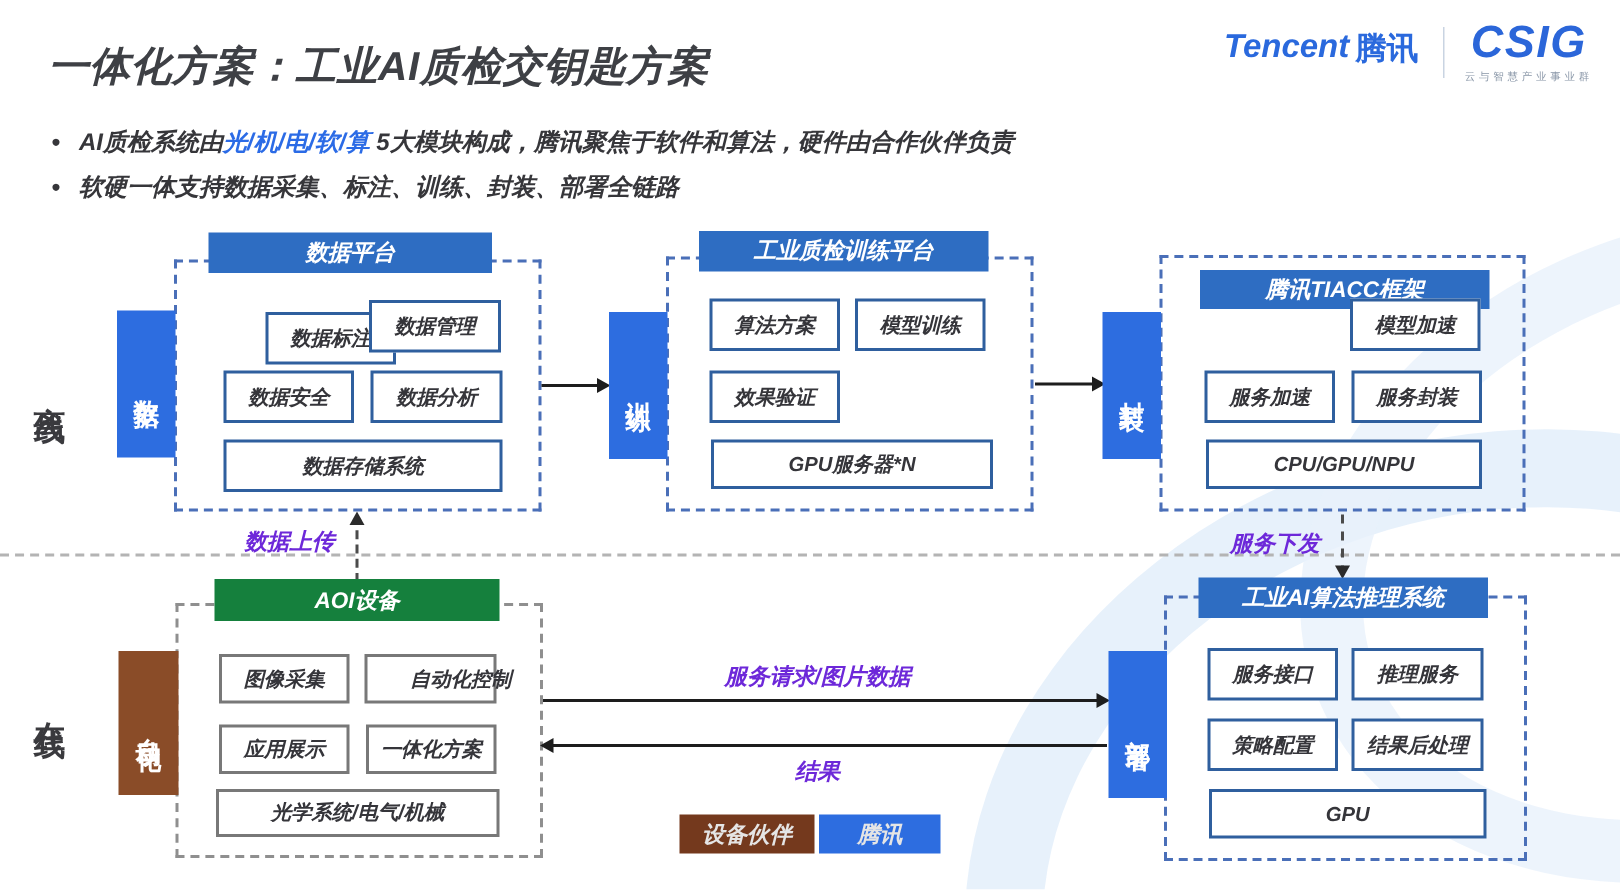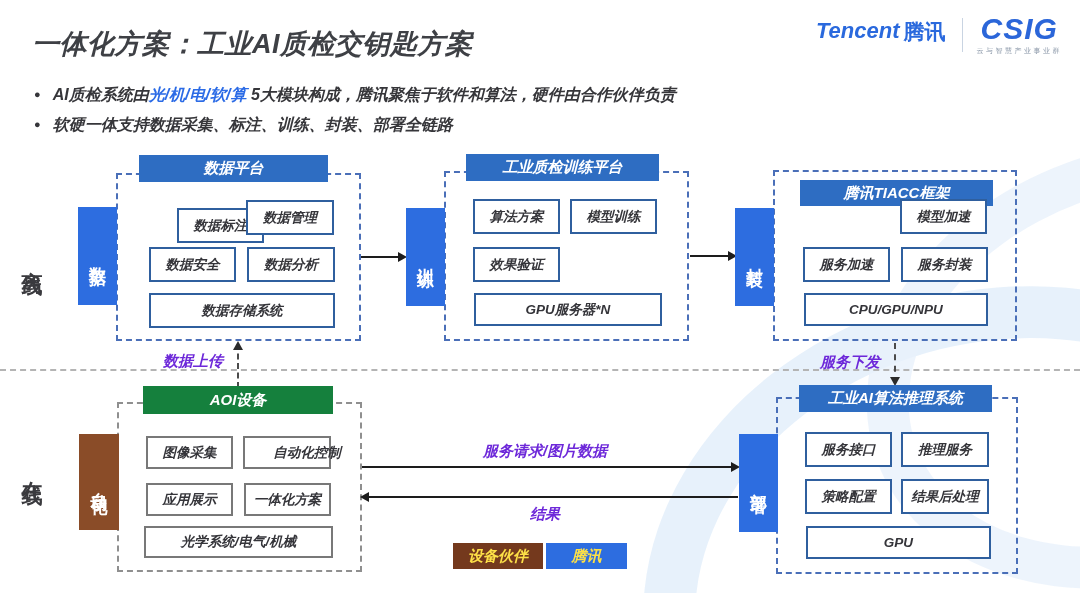--- a/index.html
+++ b/index.html
@@ -91,21 +91,21 @@
   .va-up { left:237px; top:344px; height:44px; }
   .va-down { left:894px; top:343px; height:40px; }
 
   .flowlabel { position:absolute; font-size:15px; font-weight:bold; font-style:italic; color:#6d28d9; z-index:3; white-space:nowrap; }
   .fl-upload { left:163px; top:352px; }
   .fl-deploy { left:820px; top:353px; }
   .fl-request { left:483px; top:442px; }
   .fl-result { left:530px; top:505px; }
 
   
-  .legend { position:absolute; color:#fde047; font-size:15px; font-weight:bold; font-style:italic;
+  .legend { position:absolute; color:#e5e5e5; font-size:15px; font-weight:bold; font-style:italic;
             display:flex; align-items:center; justify-content:center; z-index:4; }
   .lg-partner { left:453px; top:543px; width:90px; height:26px; background:#74391d; }
   .lg-tencent { left:546px; top:543px; width:81px; height:26px; background:#2d6de0; }
 </style>
 </head>
 <body>
 
 <div class="canvas">
 
   <div class="swoosh swoosh1"></div>

